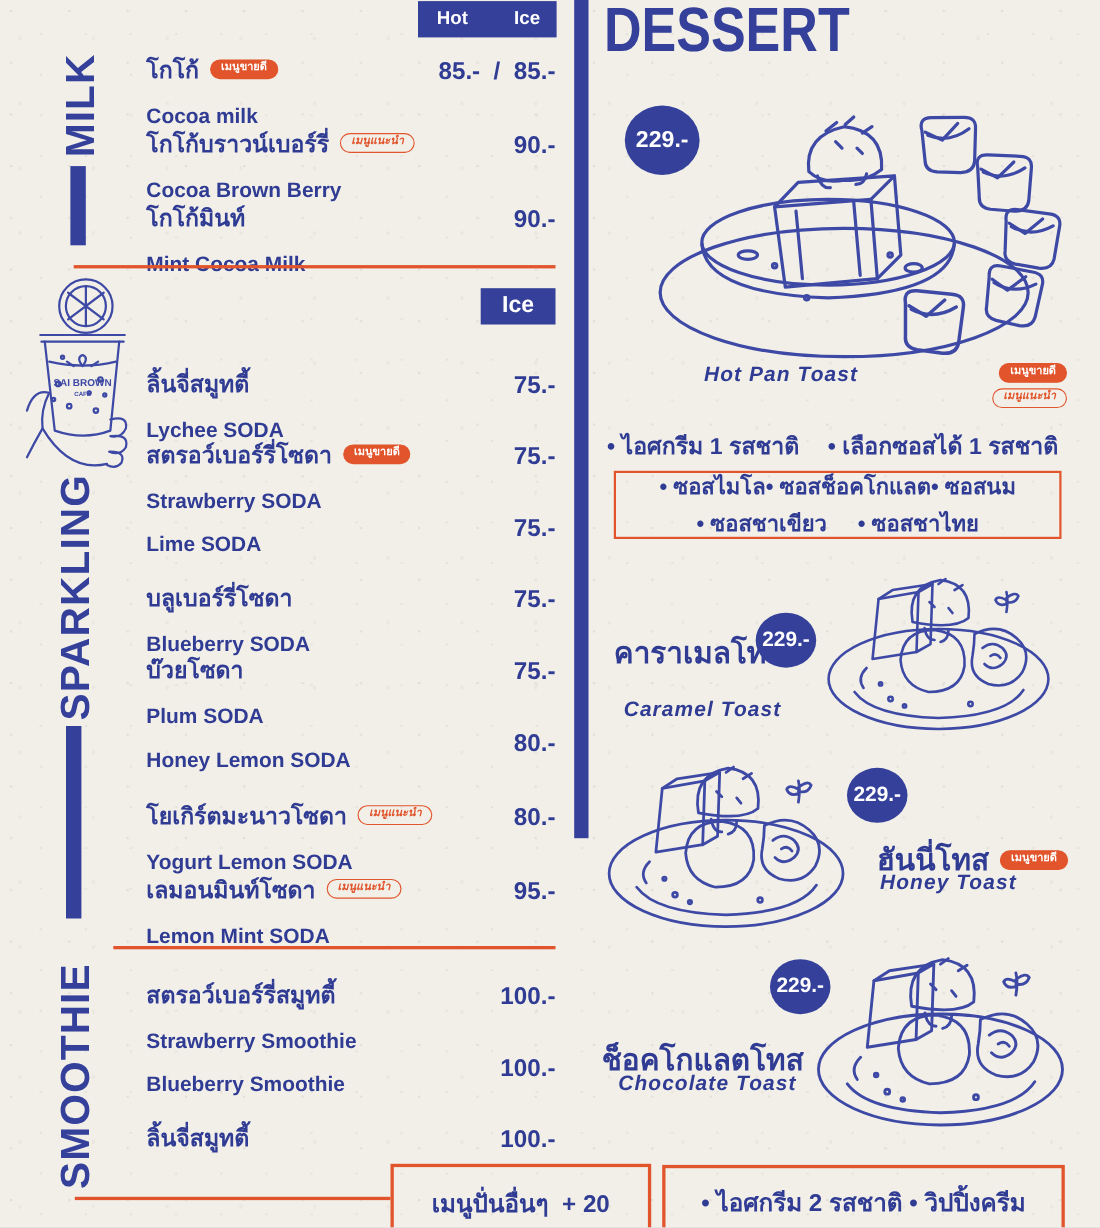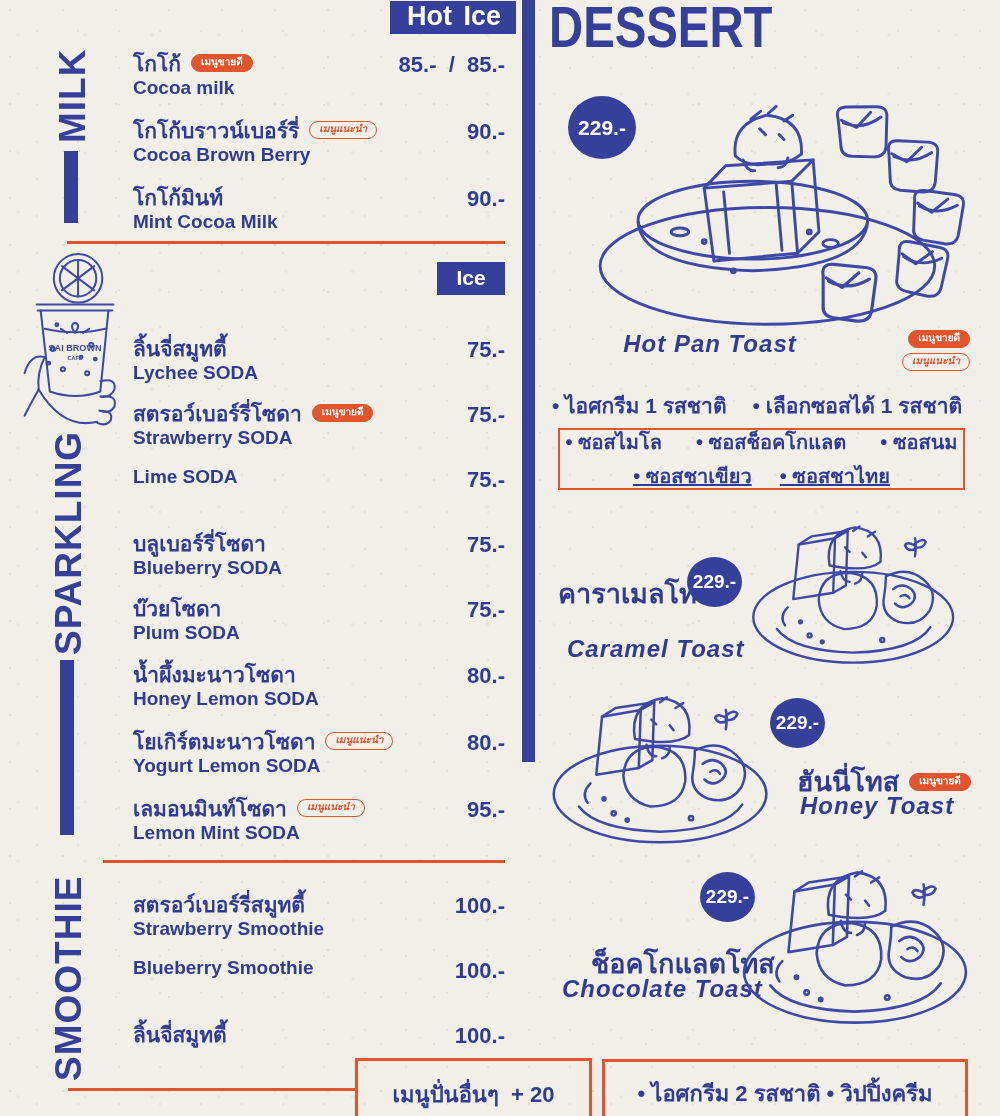--- a/index.html
+++ b/index.html
@@ -16,49 +16,49 @@
     color:var(--blue-ink);
     background:
       radial-gradient(circle at 10px 10px, rgba(120,118,98,.13) 1.2px, transparent 1.4px) 0 0/53px 47px,
       radial-gradient(circle at 30px 20px, rgba(120,118,98,.10) 1px, transparent 1.2px) 7px 11px/41px 37px,
       radial-gradient(circle at 15px 30px, rgba(140,140,118,.08) 1.6px, transparent 1.8px) 3px 5px/67px 59px,
       var(--bg);
   }
   .abs{position:absolute;}
   
   .blue-box{background:var(--blue);color:#fff;font-weight:800;display:flex;align-items:center;}
-  .hotice{left:380px;top:1px;width:126px;height:33px;justify-content:space-between;padding:0 15px 2px 17px;font-size:27px;margin-left:10px;}
+  .hotice{left:380px;top:1px;width:126px;height:33px;justify-content:space-between;padding:0 15px 2px 17px;font-size:17px;}
   .icebox{left:437px;top:262px;width:68px;height:33px;justify-content:center;padding-bottom:2px;font-size:21px;}
   .vdiv{left:522px;top:0;width:13px;height:762px;background:var(--blue);}
   .hline{background:var(--orange);height:3px;}
   
   .vlabel{transform:rotate(-90deg);transform-origin:0 0;font-weight:800;font-size:37px;
           color:var(--blue);letter-spacing:1px;white-space:nowrap;}
   .vbar{width:14px;background:var(--blue);}
   
   .mi{left:133px;width:372px;position:absolute;}
   .thline{display:flex;align-items:center;gap:10px;height:26px;}
   .th{font-size:21px;font-weight:700;color:var(--blue-ink);white-space:nowrap;}
-  .en{font-size:19px;font-weight:700;color:var(--blue-ink);margin-top:1px;}
+  .en{font-size:19px;font-weight:700;color:var(--blue-ink);margin-top:20px;}
   .price{position:absolute;right:0;top:2px;font-size:22px;font-weight:700;white-space:pre;color:var(--blue-ink);}
   .pill{font-size:10px;font-weight:700;padding:2px 9px 4px;border-radius:11px;line-height:1;white-space:nowrap;}
   .pill.fill{background:var(--orange);color:#fff;border:1.5px solid var(--orange);}
   .pill.line{color:var(--orange);border:1.5px solid var(--orange);background:transparent;font-style:italic;}
   
   .dessert-title{left:549px;top:-6px;font-size:57px;font-weight:900;color:var(--blue);
                  transform:scaleX(.83);transform-origin:left top;white-space:nowrap;}
   .pbadge{background:var(--blue);color:#fff;font-weight:800;border-radius:50%;
           display:flex;align-items:center;justify-content:center;}
   .pbadge.lg{width:68px;height:63px;font-size:21px;}
   .pbadge.sm{width:55px;height:50px;font-size:19px;}
   .dth{font-size:27px;font-weight:800;color:var(--blue-ink);white-space:nowrap;}
-  .den{font-size:24px;font-style:italic;font-weight:700;color:var(--blue-ink);white-space:nowrap;letter-spacing:1px;text-align:center;}
+  .den{font-size:19px;font-style:italic;font-weight:700;color:var(--blue-ink);white-space:nowrap;letter-spacing:1px;text-align:center;}
   .note-row{display:flex;justify-content:center;gap:26px;font-size:21px;font-weight:800;white-space:nowrap;}
   .sauce-box{border:2px solid var(--orange);display:flex;flex-direction:column;justify-content:center;gap:2px;}
-  .sauce-row{display:flex;justify-content:center;gap:34px;font-size:20px;font-weight:700;white-space:nowrap;}
+  .sauce-row{display:flex;justify-content:center;font-size:20px;font-weight:700;white-space:nowrap;}
   .foot-box{border:3px solid var(--orange);display:flex;align-items:flex-start;justify-content:center;
             padding-top:16px;font-size:22px;font-weight:800;color:var(--blue-ink);white-space:pre;}
   .sketch{color:#3d49a5;}
   .titlerow{display:flex;align-items:center;gap:10px;}
 </style>
 </head>
 <body>
 
 <svg width="0" height="0" style="position:absolute" aria-hidden="true">
   <defs>
@@ -215,23 +215,20 @@
     <div class="price">75.-</div>
   </div>
   <div class="mi" style="top:595px;">
     <div class="thline">
         <span class="th">บ๊วยโซดา</span>
       </div>
     <div class="en">Plum SODA</div>
     <div class="price">75.-</div>
   </div>
   <div class="mi" style="top:661px;">
-    <div class="thline">
-        <span class="th">น้ำผึ้งมะนาวโซดา</span>
-      </div>
     <div class="en">Honey Lemon SODA</div>
     <div class="price">80.-</div>
   </div>
   <div class="mi" style="top:728px;">
     <div class="thline">
         <span class="th">โยเกิร์ตมะนาวโซดา</span>
       <span class="pill line">เมนูแนะนำ</span>
       </div>
     <div class="en">Yogurt Lemon SODA</div>
     <div class="price">80.-</div>
@@ -296,21 +293,21 @@
     <span>• ไอศกรีม 1 รสชาติ</span>
     <span>• เลือกซอสได้ 1 รสชาติ</span>
   </div>
 
   <div class="abs sauce-box" style="left:558px;top:428px;width:407px;height:62px;">
     <div class="sauce-row">
       <span>• ซอสไมโล</span>
       <span>• ซอสช็อคโกแลต</span>
       <span>• ซอสนม</span>
     </div>
-    <div class="sauce-row" style="gap:28px;text-decoration:underline;">
+    <div class="sauce-row" style="gap:28px;">
       <span>• ซอสชาเขียว</span>
       <span>• ซอสชาไทย</span>
     </div>
   </div>
 
   <div class="abs dth" style="left:558px;top:572px;">คาราเมลโทส</div>
   <div class="abs pbadge sm" style="left:687px;top:557px;">
     <span>229.-</span>
   </div>
   <div class="abs den" style="left:567px;top:635px;">Caramel Toast</div>
@@ -326,21 +323,21 @@
   </div>
   <div class="abs titlerow" style="left:797px;top:760px;">
     <span class="dth">ฮันนี่โทส</span>
     <span class="pill fill">เมนูขายดี</span>
   </div>
   <div class="abs den" style="left:800px;top:792px;">Honey Toast</div>
 
   <div class="abs pbadge sm" style="left:700px;top:872px;">
     <span>229.-</span>
   </div>
-  <div class="abs dth" style="left:547px;top:942px;margin-left:44px;">ช็อคโกแลตโทส</div>
+  <div class="abs dth" style="left:547px;top:942px;">ช็อคโกแลตโทส</div>
   <div class="abs den" style="left:562px;top:975px;">Chocolate Toast</div>
   <svg class="abs sketch" style="left:736px;top:856px;" width="242" height="172">
     <use href="#sym-toast-plate"></use>
   </svg>
 
   <div class="abs foot-box" style="left:602px;top:1059px;width:366px;height:66px;padding-top:14px;">
     <span>• ไอศกรีม 2 รสชาติ • วิปปิ้งครีม</span>
   </div>
 
 </div>

